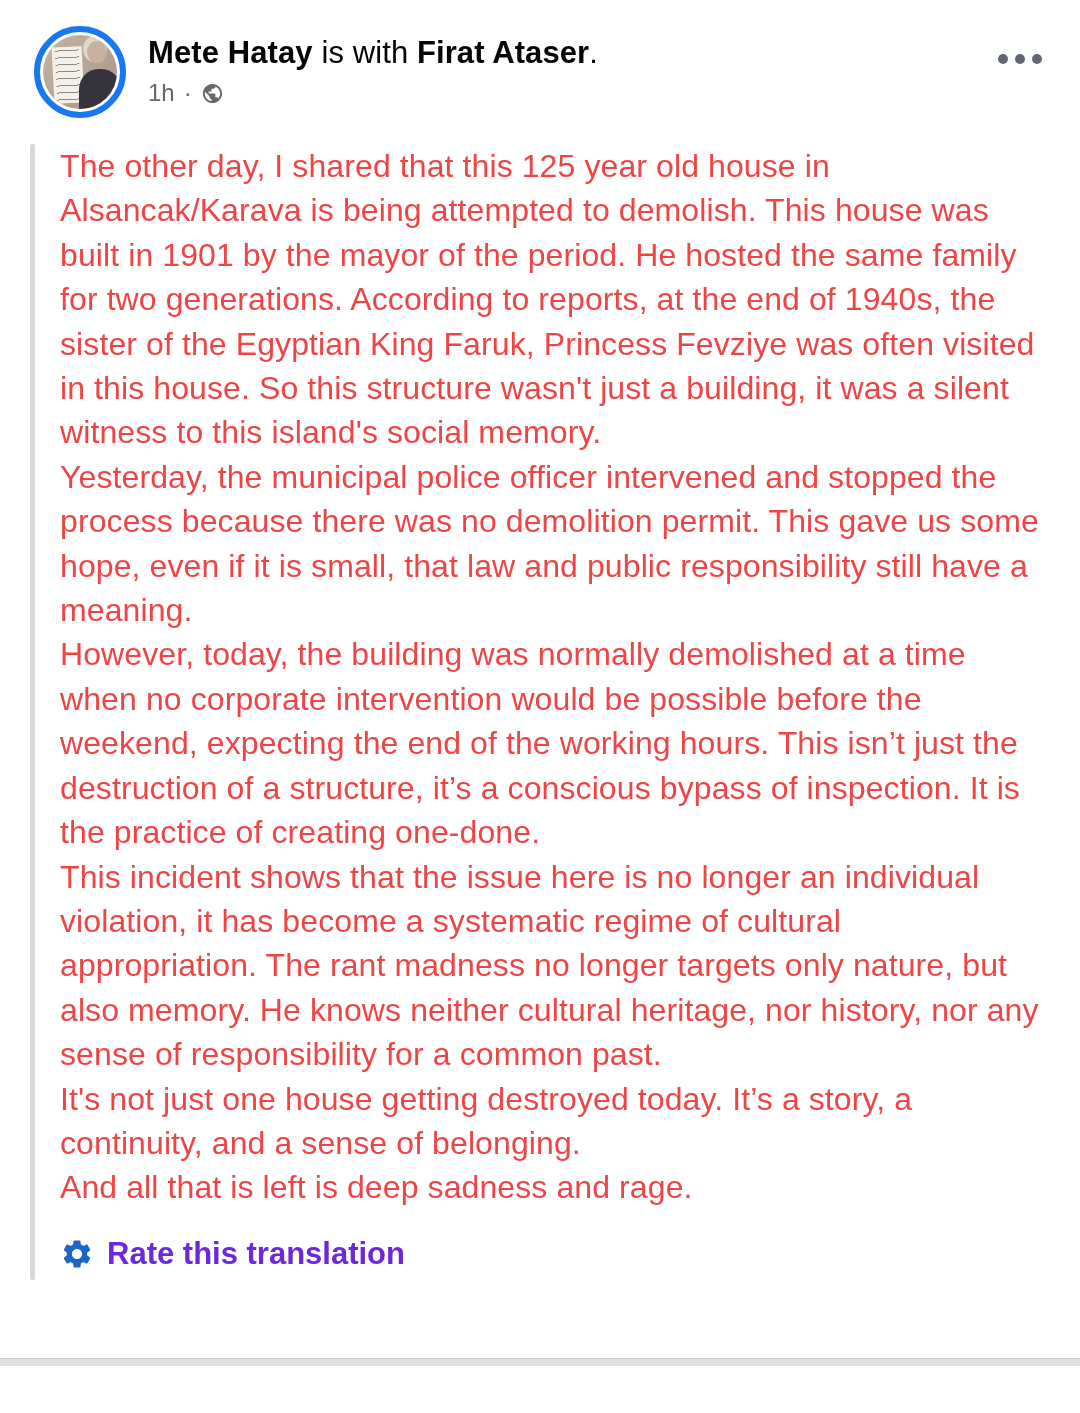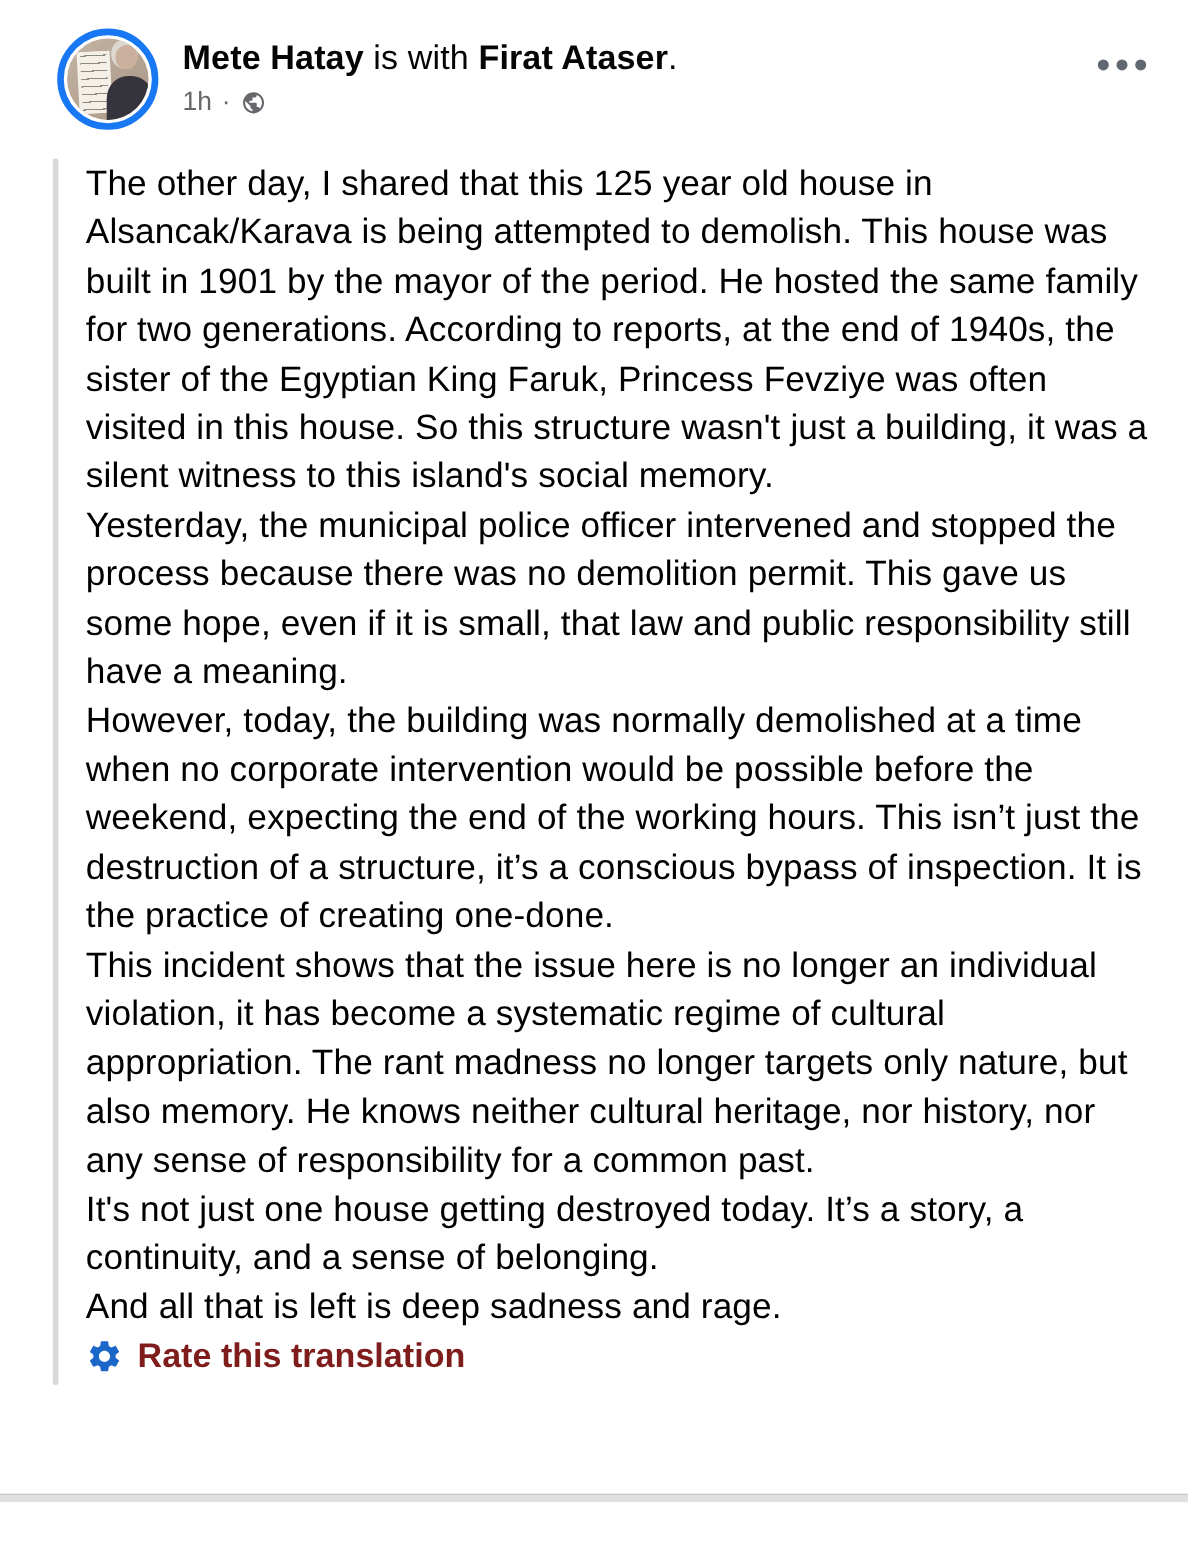--- a/index.html
+++ b/index.html
@@ -5,21 +5,20 @@
   * { margin: 0; padding: 0; box-sizing: border-box; }
   html, body { background: #ffffff; }
   .page {
     position: relative;
     width: 1080px;
     height: 1366px;
     background: #ffffff;
     font-family: "Liberation Sans", sans-serif;
     color: #050505;
     overflow: hidden;
-    padding-left: 18px;
   }
 
   
   .post-header {
     display: flex;
     align-items: flex-start;
     padding: 26px 36px 0 34px;
   }
   .avatar-ring {
     flex: 0 0 auto;
@@ -100,32 +99,32 @@
   .quote-bar {
     flex: 0 0 5px;
     width: 5px;
     background: #D8D8D8;
     border-radius: 2px;
   }
   .body-column { margin-left: 25px; width: 984px; }
   .post-text {
     font-size: 32px;
     line-height: 44.4px;
-    color: #000000;
+    color: #ef4444;
     white-space: pre-line;
     letter-spacing: 0.1px;
   }
   .rate-translation {
-    margin-top: 3px;
+    margin-top: 24px;
     display: inline-flex;
     align-items: center;
     gap: 13px;
     border: none;
     background: transparent;
-    color: #7f1d1d;
+    color: #6d28d9;
     font-family: "Liberation Sans", sans-serif;
     font-size: 31px;
     font-weight: 700;
     cursor: pointer;
     padding: 2px 0 8px 0;
   }
   .rate-translation svg { display: block; }
 
   
   .bottom-band {

